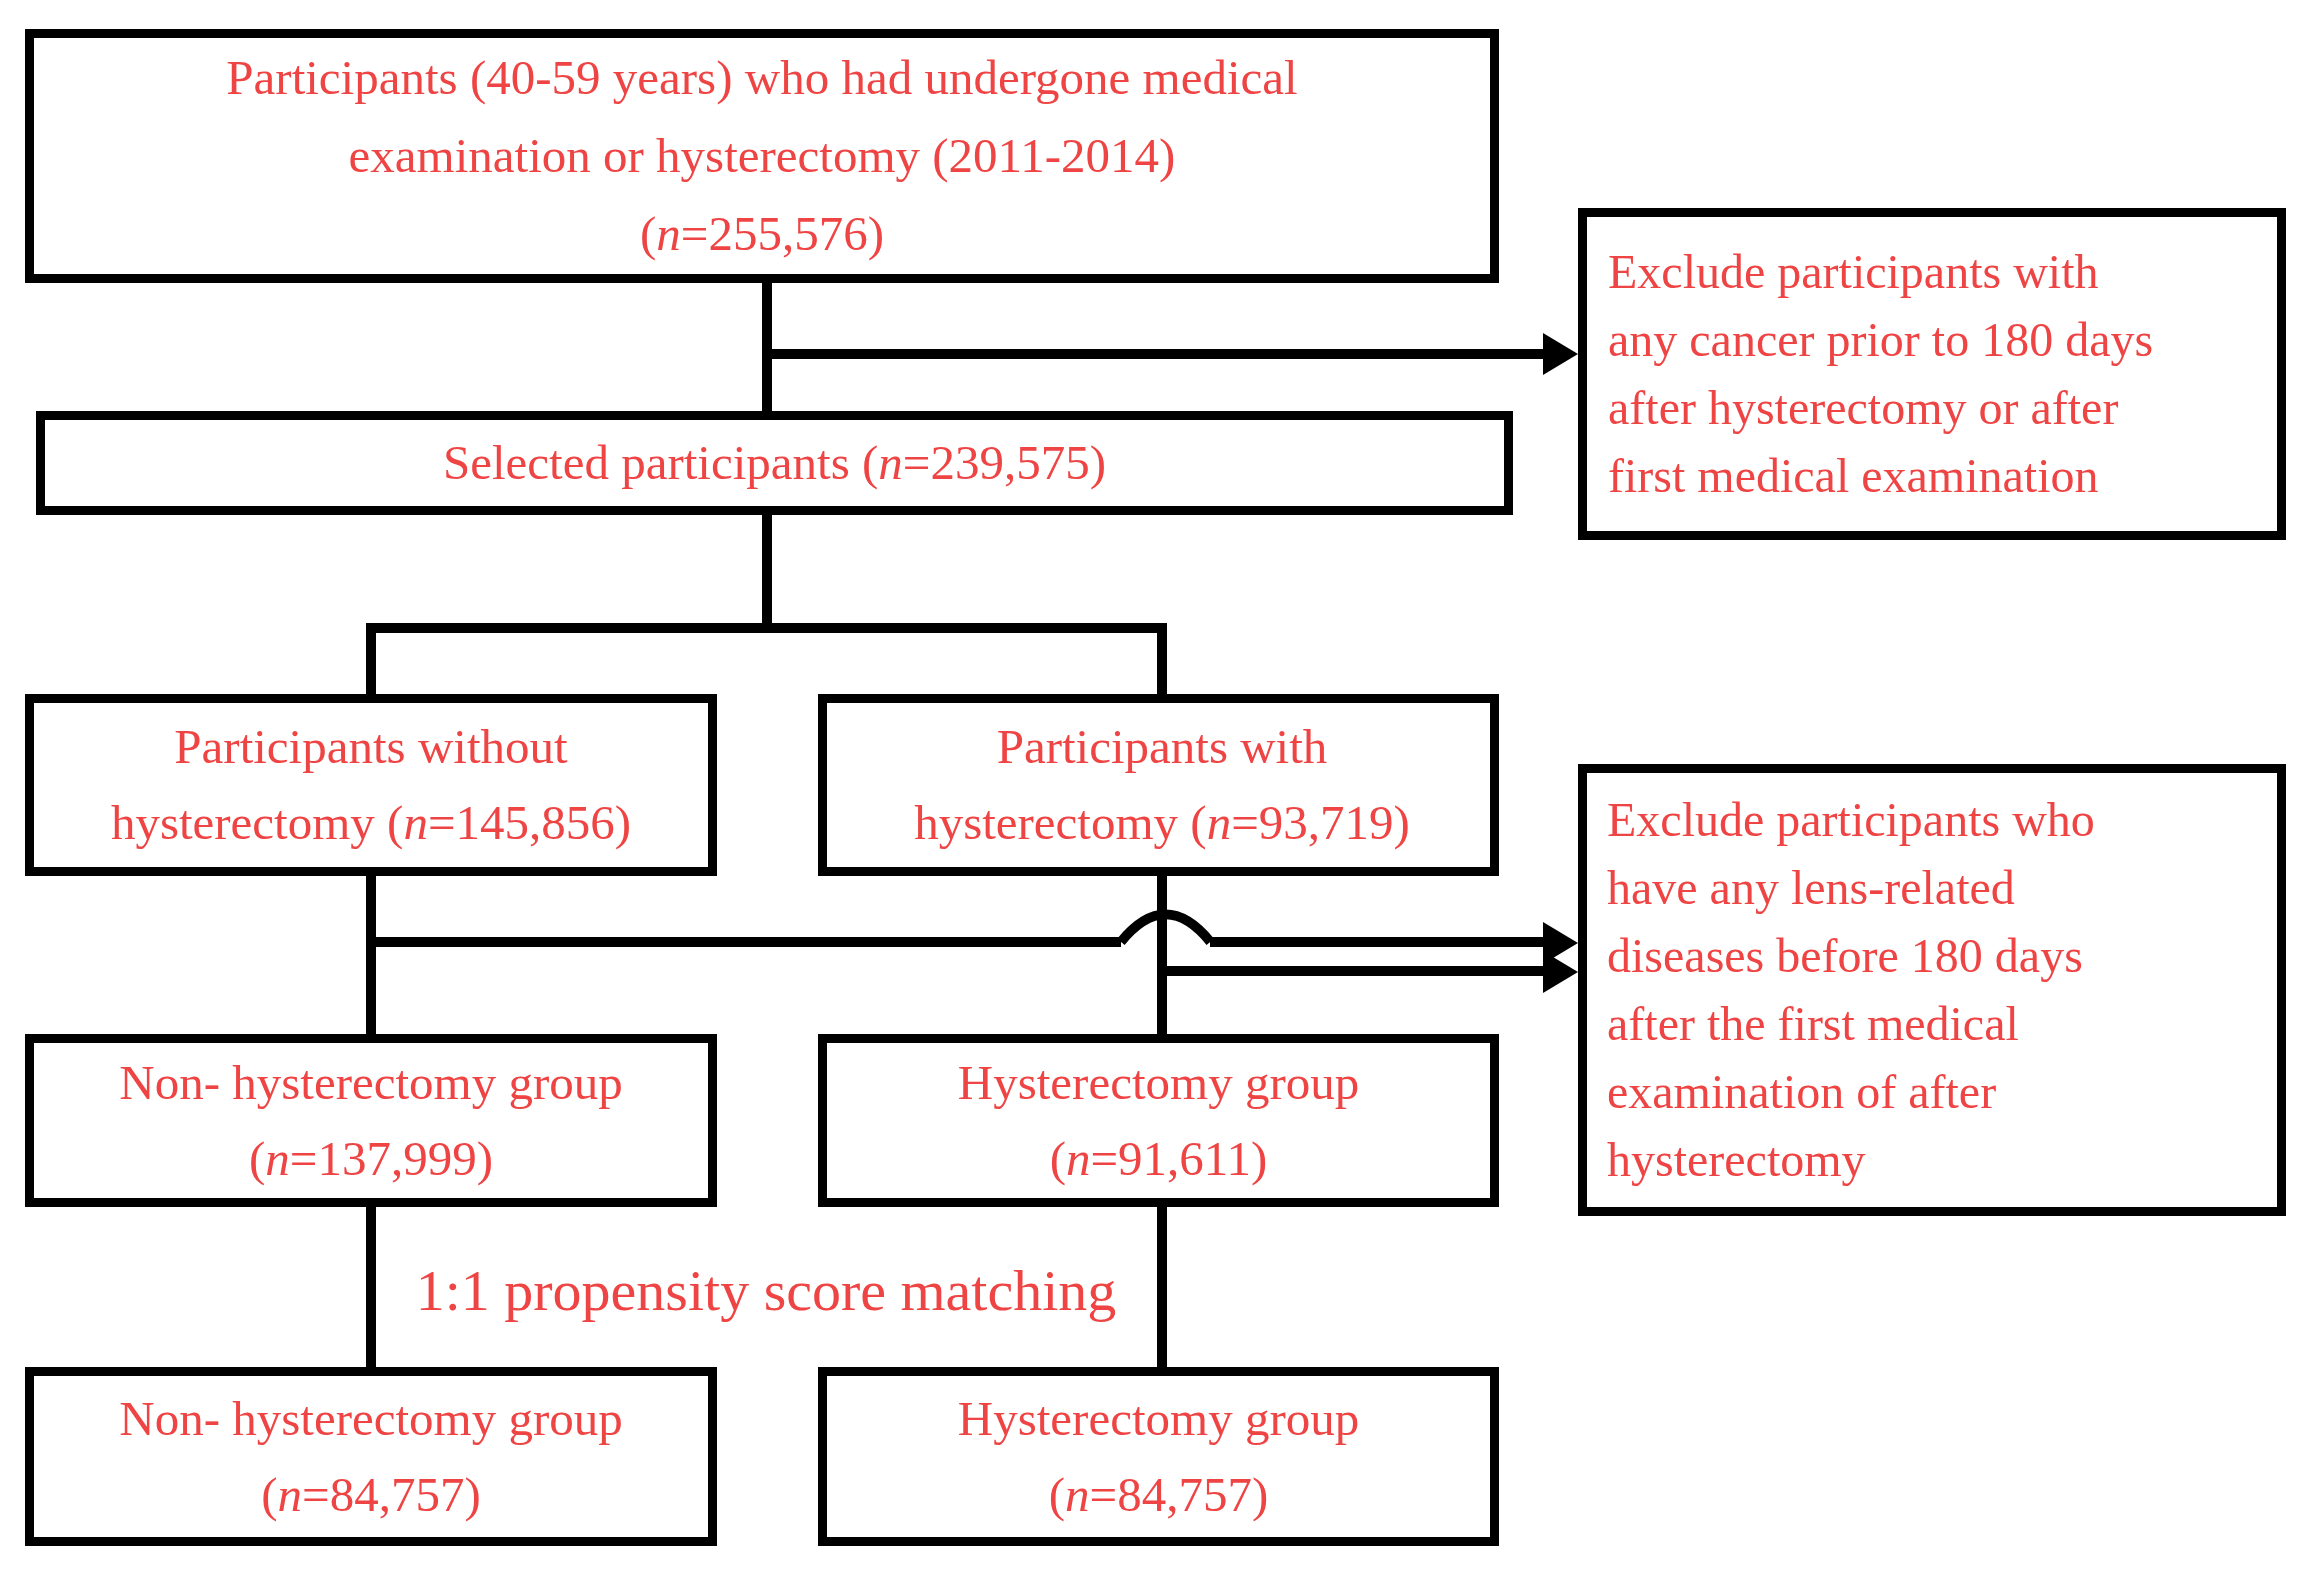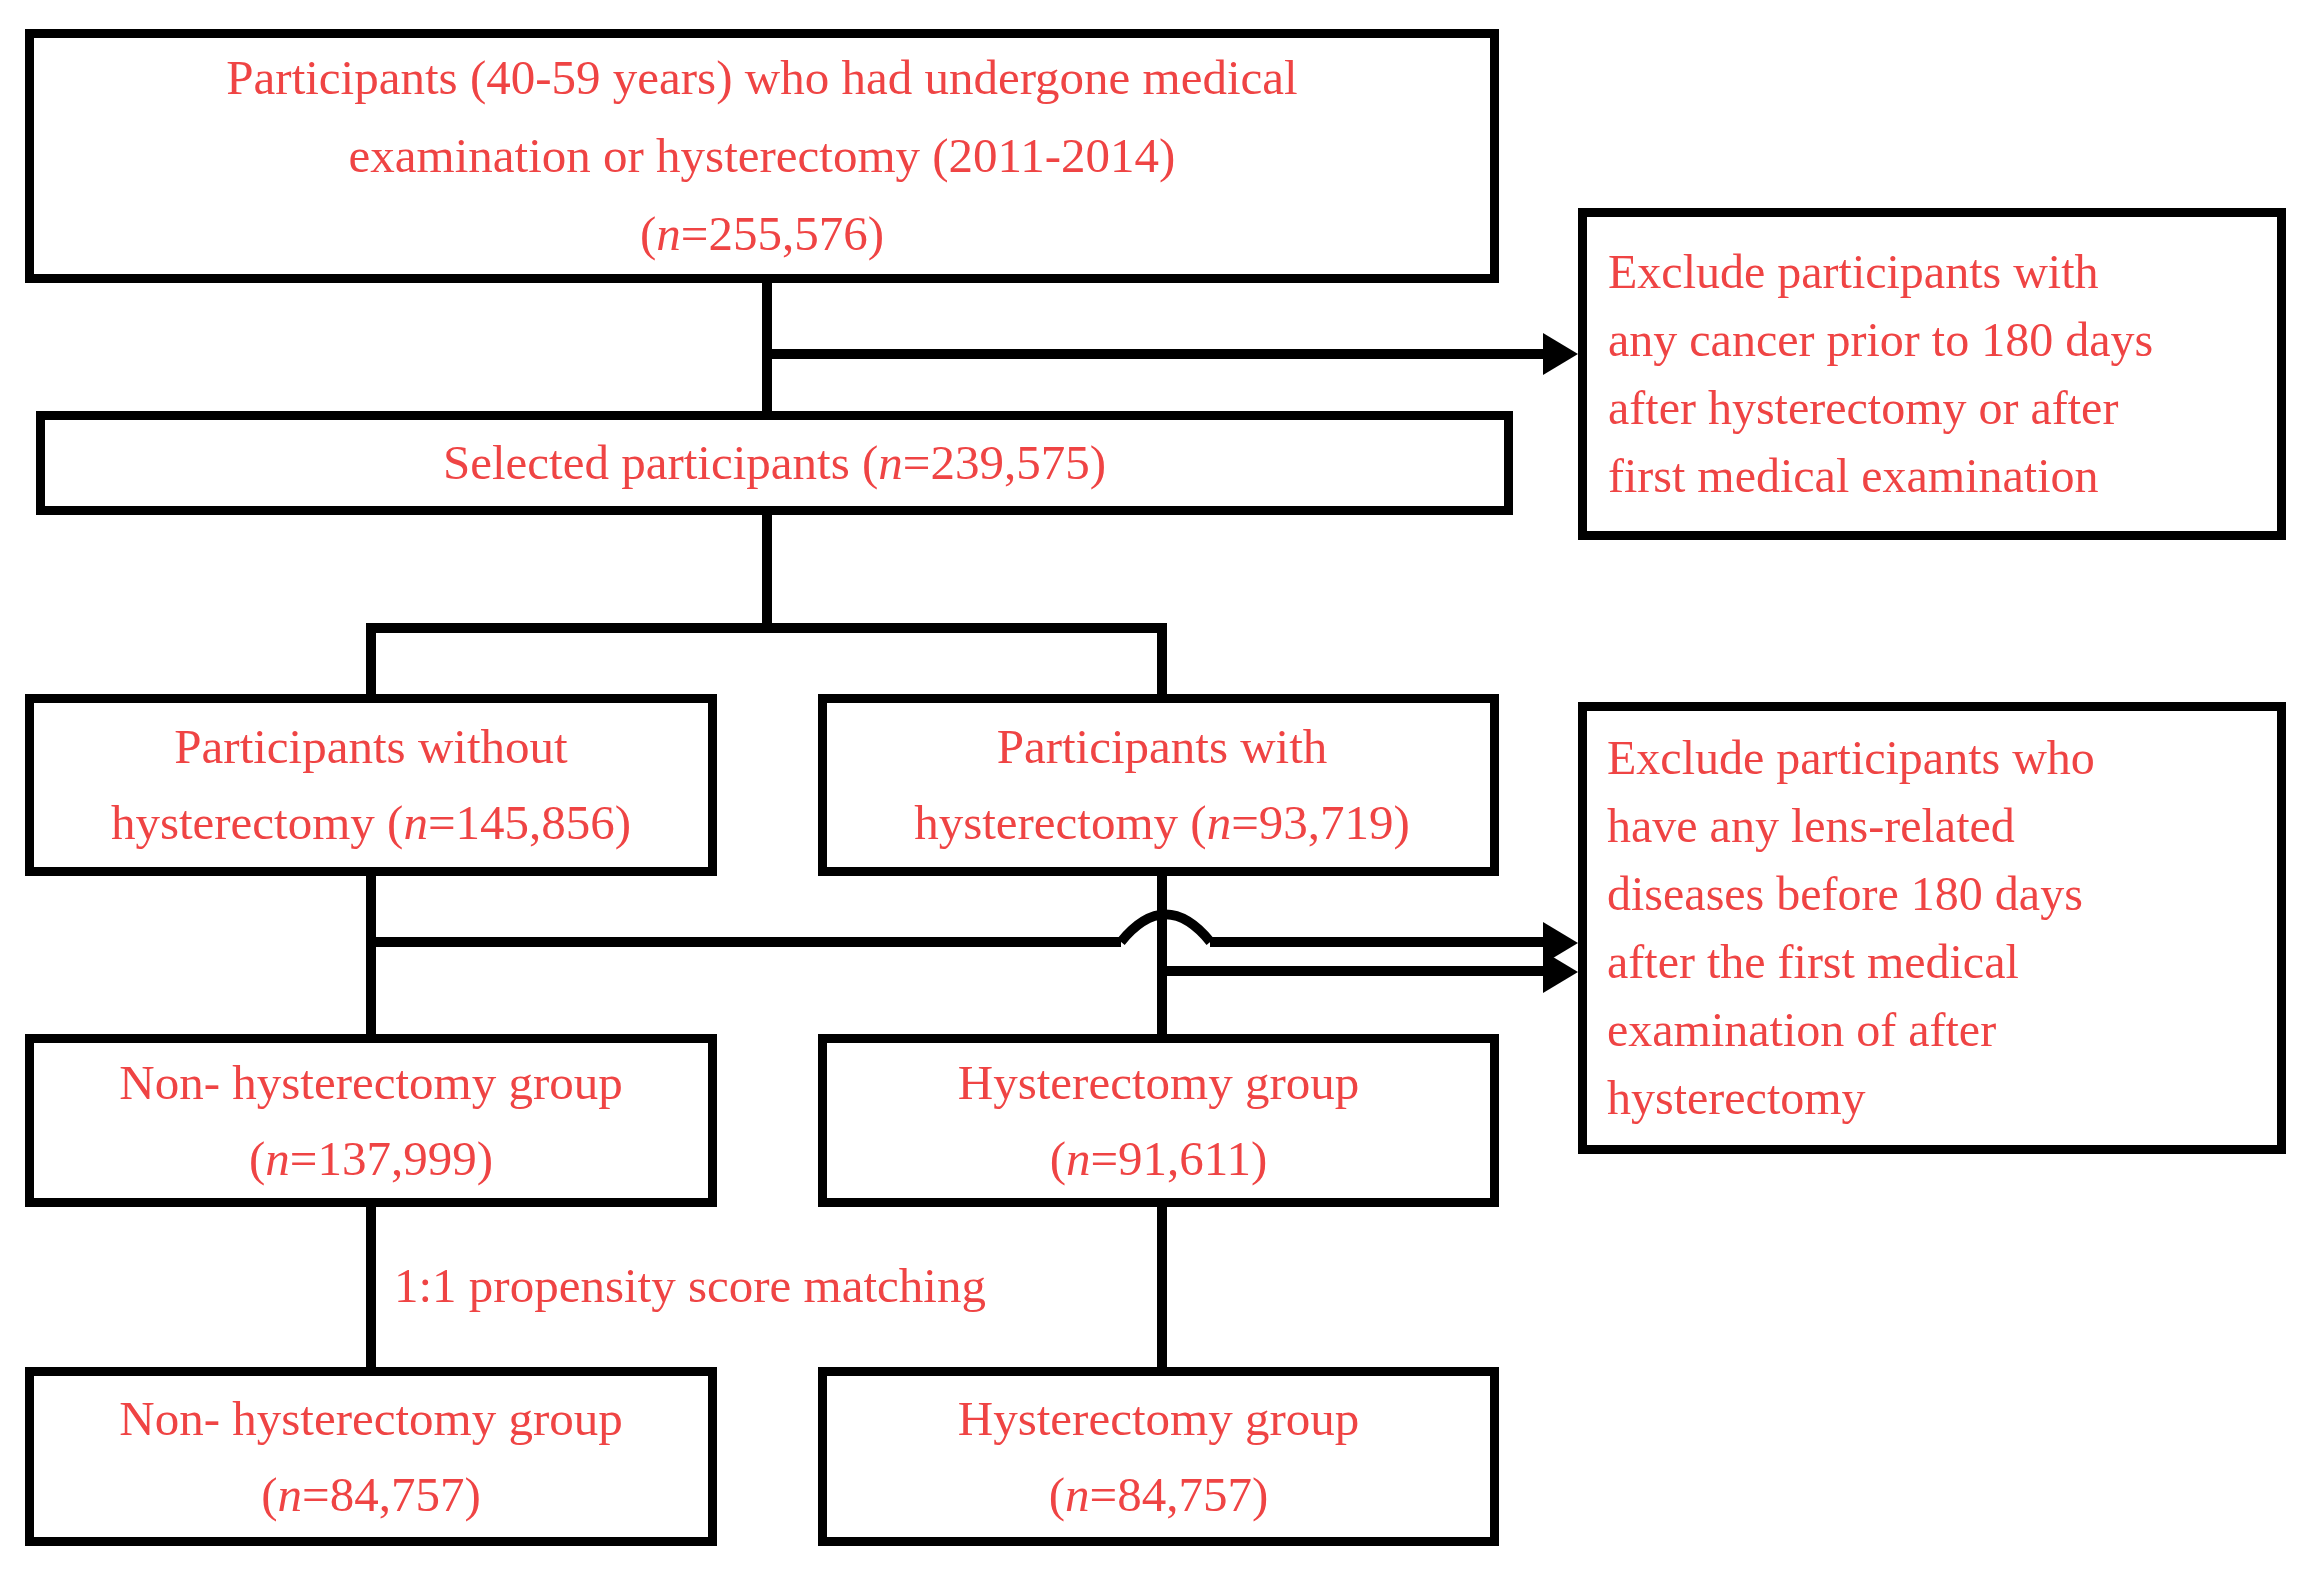--- a/index.html
+++ b/index.html
@@ -44,21 +44,22 @@
     height: 0;
     border-top: 21px solid transparent;
     border-bottom: 21px solid transparent;
     border-left: 35px solid #000000;
   }
   .arc {
     position: absolute;
   }
   .matching-label {
     position: absolute;
-    font-size: 49px;
+    font-size: 58px;
+    text-align: center;
   }
 </style>
 </head>
 <body>
 
 <div id="canvas">
 
   <div class="box toplines" style="left:25px; top:29px; width:1474px; height:254px;">
     <div>Participants (40-59 years) who had undergone medical<br>examination or hysterectomy (2011-2014)<br>(<i>n</i>=255,576)</div>
   </div>
@@ -72,21 +73,21 @@
   </div>
 
   <div class="box" style="left:25px; top:694px; width:692px; height:182px;">
     <div>Participants without<br>hysterectomy (<i>n</i>=145,856)</div>
   </div>
 
   <div class="box" style="left:818px; top:694px; width:681px; height:182px;padding-left:7px;">
     <div>Participants with<br>hysterectomy (<i>n</i>=93,719)</div>
   </div>
 
-  <div class="box left-align" style="left:1578px; top:702px; width:708px; height:452px;padding-left:20px;">
+  <div class="box left-align" style="left:1578px; top:764px; width:708px; height:452px;padding-left:20px;">
     <div>Exclude participants who<br>have any lens-related<br>diseases before 180 days<br>after the first medical<br>examination of after<br>hysterectomy</div>
   </div>
 
   <div class="box" style="left:25px; top:1034px; width:692px; height:173px;">
     <div>Non- hysterectomy group<br>(<i>n</i>=137,999)</div>
   </div>
 
   <div class="box" style="left:818px; top:1034px; width:681px; height:173px;">
     <div>Hysterectomy group<br>(<i>n</i>=91,611)</div>
   </div>

